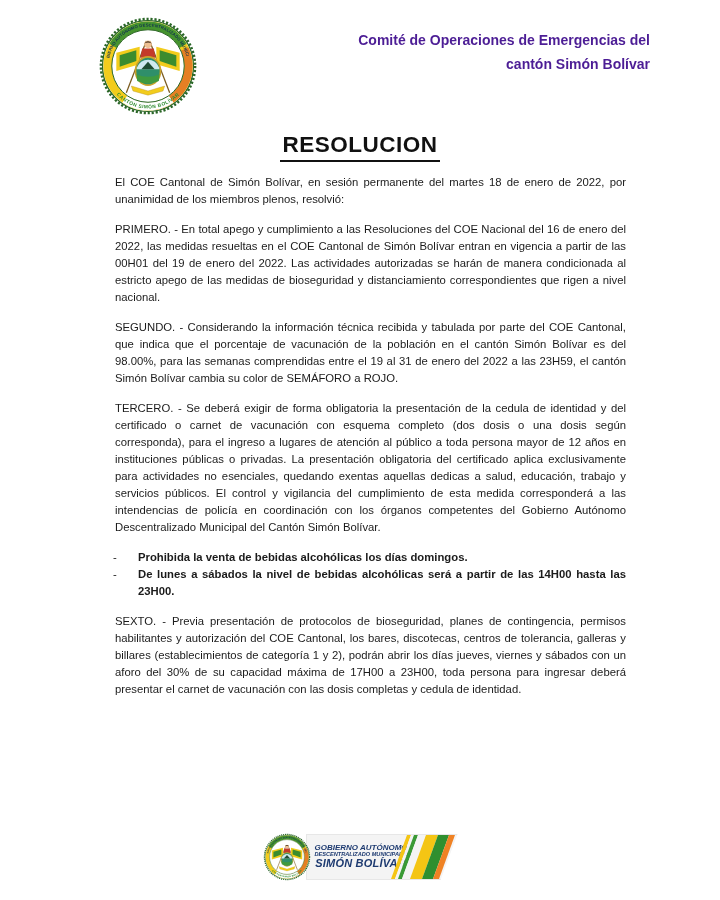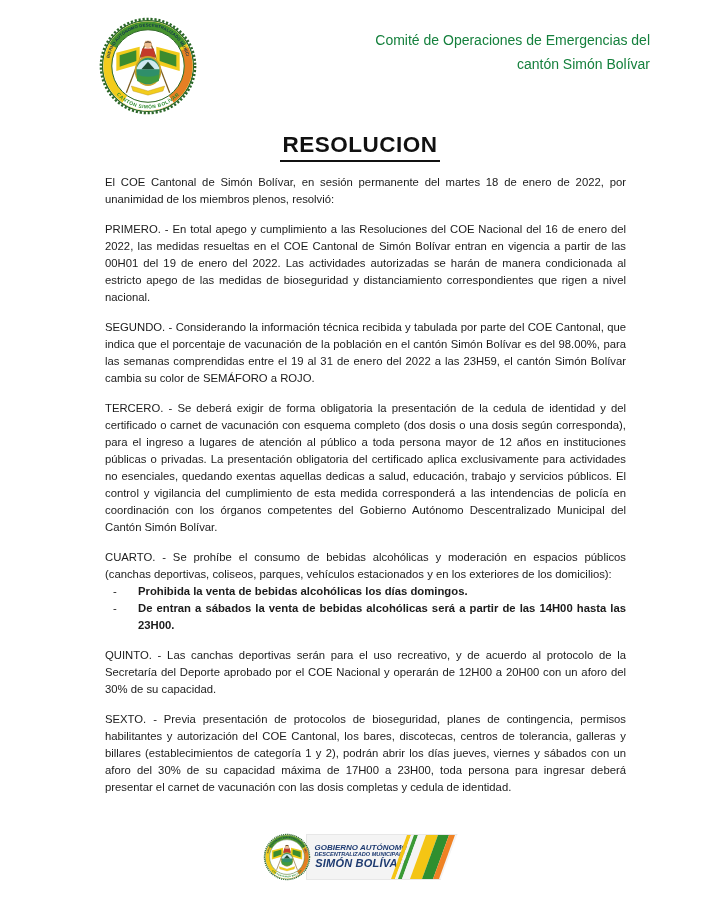--- a/index.html
+++ b/index.html
@@ -9,34 +9,34 @@
     width:720px; height:900px;
     background:#ffffff;
     font-family:"Liberation Sans", sans-serif;
     color:#1c1c1c;
     overflow:hidden;
   }
   
   .header-logo { position:absolute; left:98px; top:16px; width:100px; height:100px; }
   .header-title {
     position:absolute; right:70px; top:28px;
-    text-align:right; font-weight:normal; font-size:14px; line-height:24px; color:#15803d;
+    text-align:right; font-weight:bold; font-size:14px; line-height:24px; color:#4c1d95;
   }
   
   .doc-title-wrap { position:absolute; left:0; top:132px; width:720px; text-align:center; }
   .doc-title {
     display:inline-block; font-weight:bold; font-size:22.5px; letter-spacing:.5px; color:#111;
     border-bottom:2.5px solid #111; padding:0 2px 2px 2px;
   }
   
   .body-text {
     position:absolute; left:99px; top:174px; width:527px;
     font-size:11.3px; line-height:17px; text-align:justify; color:#1b1b1b;
   }
-  .para { margin:0 0 13px 6px; }
+  .para { margin:0 0 13px 16px; }
   .para.tight { margin-bottom:0; }
   .para .b { font-weight:normal; }
   .bullets { margin:0 0 13px 0; }
   .bullet { display:flex; margin-left:14px; }
   .bullet .dash { width:25px; flex:0 0 25px; }
   .bullet .btxt { flex:1; text-align:justify;font-weight:bold; }
   
   .footer { position:absolute; left:0; top:833px; width:720px; display:flex; justify-content:center; align-items:center; }
   .footer-emblem { width:48px; height:48px; margin-right:-5px; position:relative; z-index:2; }
   .footer-bar {
@@ -121,32 +121,30 @@
 
 <div class="doc-title-wrap">
   <span class="doc-title">RESOLUCION</span>
 </div>
 
 <div class="body-text">
     <p class="para"><span>El COE Cantonal de Simón Bolívar, en sesión permanente del martes 18 de enero de 2022, por unanimidad de los miembros plenos, resolvió:</span></p>
     <p class="para"><span class="b">PRIMERO.</span><span> - En total apego y cumplimiento a las Resoluciones del COE Nacional del 16 de enero del 2022, las medidas resueltas en el COE Cantonal de Simón Bolívar entran en vigencia a partir de las 00H01 del 19 de enero del 2022. Las actividades autorizadas se harán de manera condicionada al estricto apego de las medidas de bioseguridad y distanciamiento correspondientes que rigen a nivel nacional.</span></p>
     <p class="para"><span class="b">SEGUNDO.</span><span> - Considerando la información técnica recibida y tabulada por parte del COE Cantonal, que indica que el porcentaje de vacunación de la población en el cantón Simón Bolívar es del 98.00%, para las semanas comprendidas entre el 19 al 31 de enero del 2022 a las 23H59, el cantón Simón Bolívar cambia su color de </span><span class="b">SEMÁFORO a ROJO</span><span>.</span></p>
     <p class="para"><span class="b">TERCERO.</span><span> - Se deberá exigir de forma obligatoria la presentación de la cedula de identidad y del certificado o carnet de vacunación con esquema completo (dos dosis o una dosis según corresponda), para el ingreso a lugares de atención al público a toda persona mayor de 12 años en instituciones públicas o privadas. La presentación obligatoria del certificado aplica exclusivamente para actividades no esenciales, quedando exentas aquellas dedicas a salud, educación, trabajo y servicios públicos. El control y vigilancia del cumplimiento de esta medida corresponderá a las intendencias de policía en coordinación con los órganos competentes del Gobierno Autónomo Descentralizado Municipal del Cantón Simón Bolívar.</span></p>
-    <p class="para tight"><span class="b">CUARTO.</span><span> - Se prohíbe el consumo de bebidas alcohólicas y moderación en espacios públicos (canchas deportivas, coliseos, parques, vehículos estacionados y en los exteriores de los domicilios):</span></p>
     <div class="bullets">
       <div class="bullet">
         <span class="dash">-</span>
         <span class="btxt">Prohibida la venta de bebidas alcohólicas los días domingos.</span>
       </div>
       <div class="bullet">
         <span class="dash">-</span>
-        <span class="btxt">De entran a sábados la venta de bebidas alcohólicas será a partir de las 14H00 hasta las 23H00.</span>
+        <span class="btxt">De lunes a sábados la nivel de bebidas alcohólicas será a partir de las 14H00 hasta las 23H00.</span>
       </div>
     </div>
-    <p class="para"><span class="b">QUINTO.</span><span> - Las canchas deportivas serán para el uso recreativo, y de acuerdo al protocolo de la Secretaría del Deporte aprobado por el COE Nacional y operarán de 12H00 a 20H00 con un aforo del 30% de su capacidad.</span></p>
     <p class="para"><span class="b">SEXTO.</span><span> - Previa presentación de protocolos de bioseguridad, planes de contingencia, permisos habilitantes y autorización del COE Cantonal, los bares, discotecas, centros de tolerancia, galleras y billares (establecimientos de categoría 1 y 2), podrán abrir los días jueves, viernes y sábados con un aforo del 30% de su capacidad máxima de 17H00 a 23H00, toda persona para ingresar deberá presentar el carnet de vacunación con las dosis completas y cedula de identidad.</span></p>
   </div>
 
 <div class="footer">
   <svg class="footer-emblem" viewBox="0 0 120 120">
     <use href="#emblem-seal"></use>
   </svg>
   <div class="footer-bar">
     <div class="footer-text">
       <div class="ft-1">GOBIERNO AUTÓNOMO</div>

